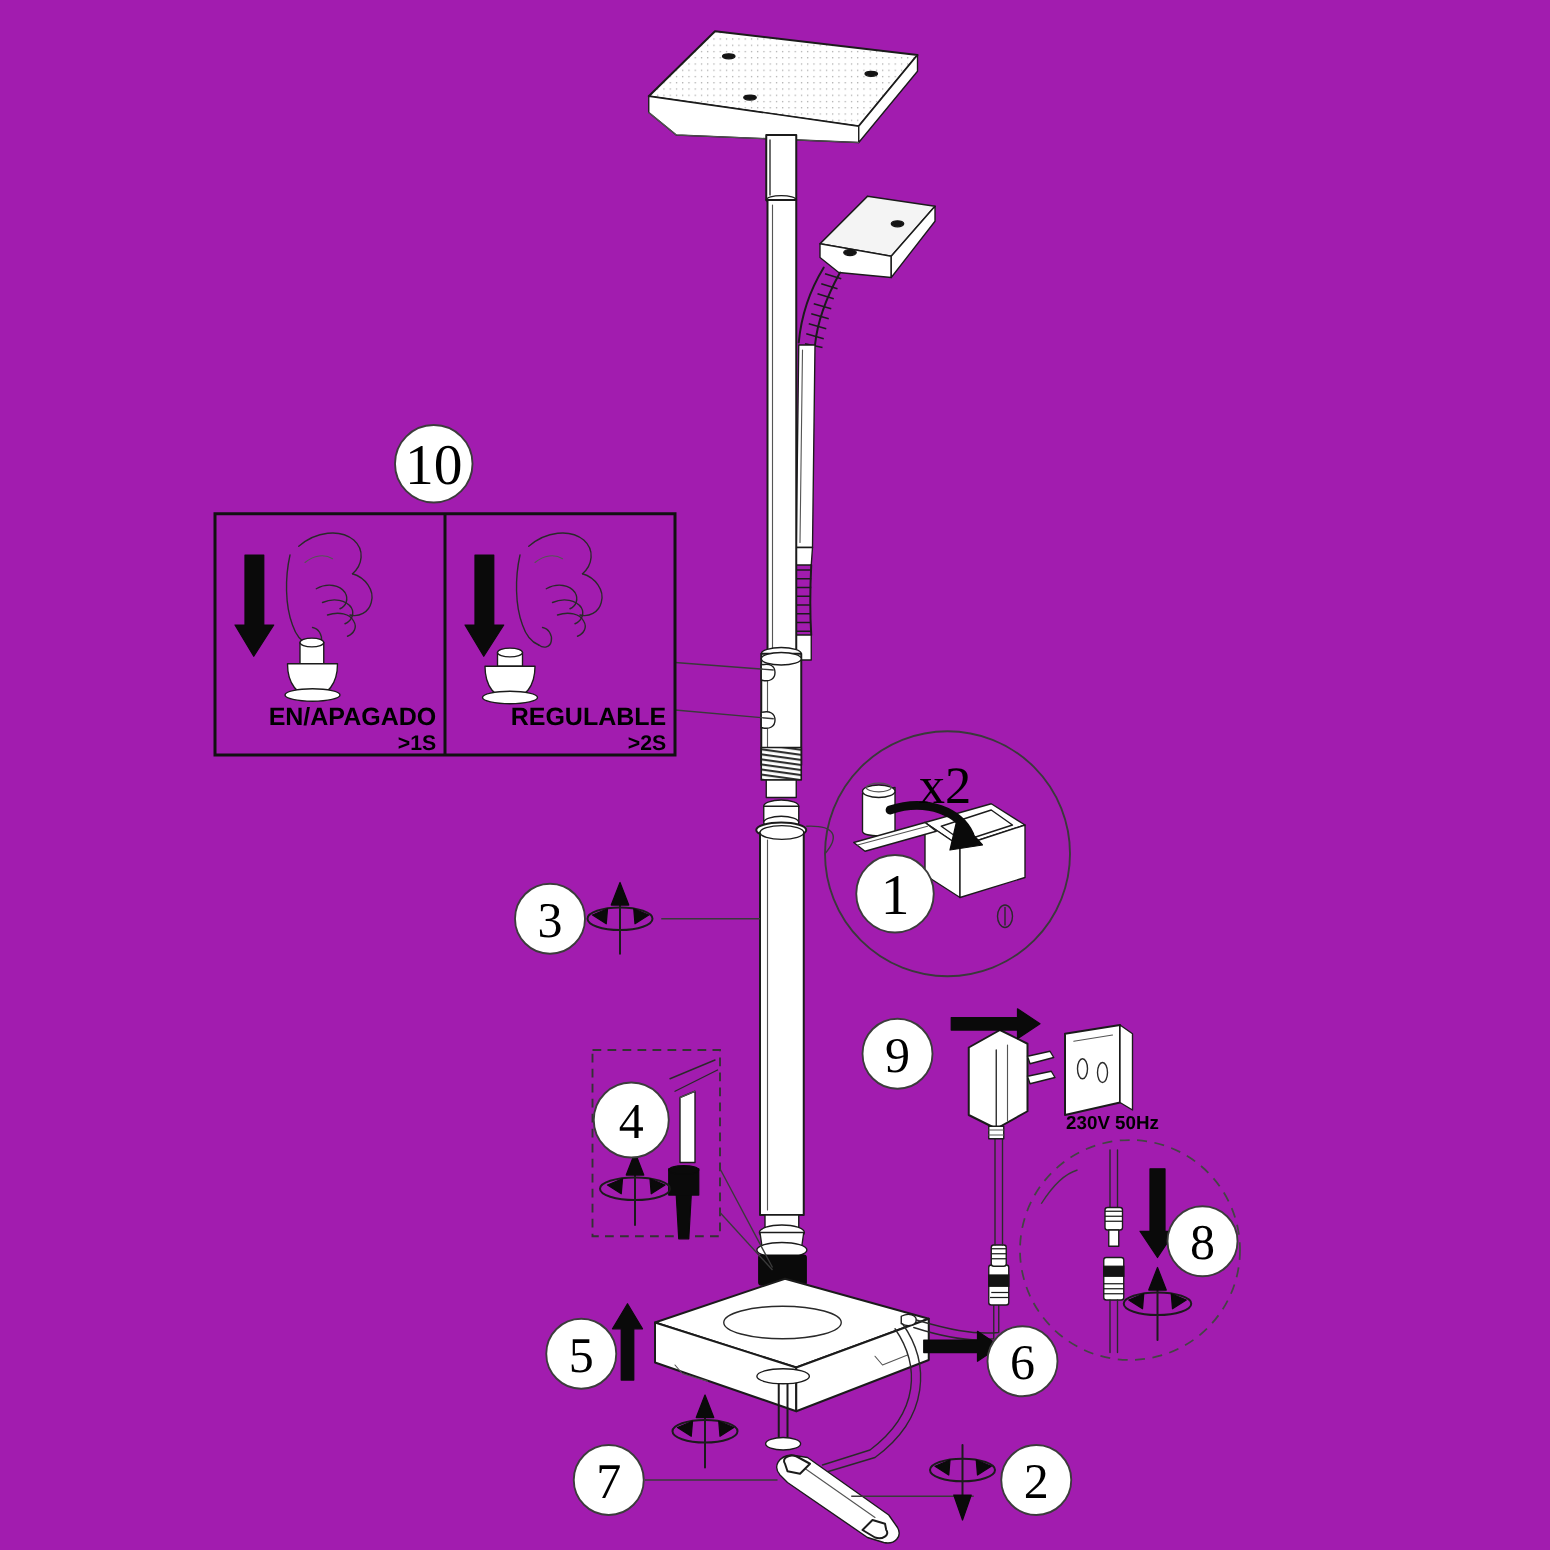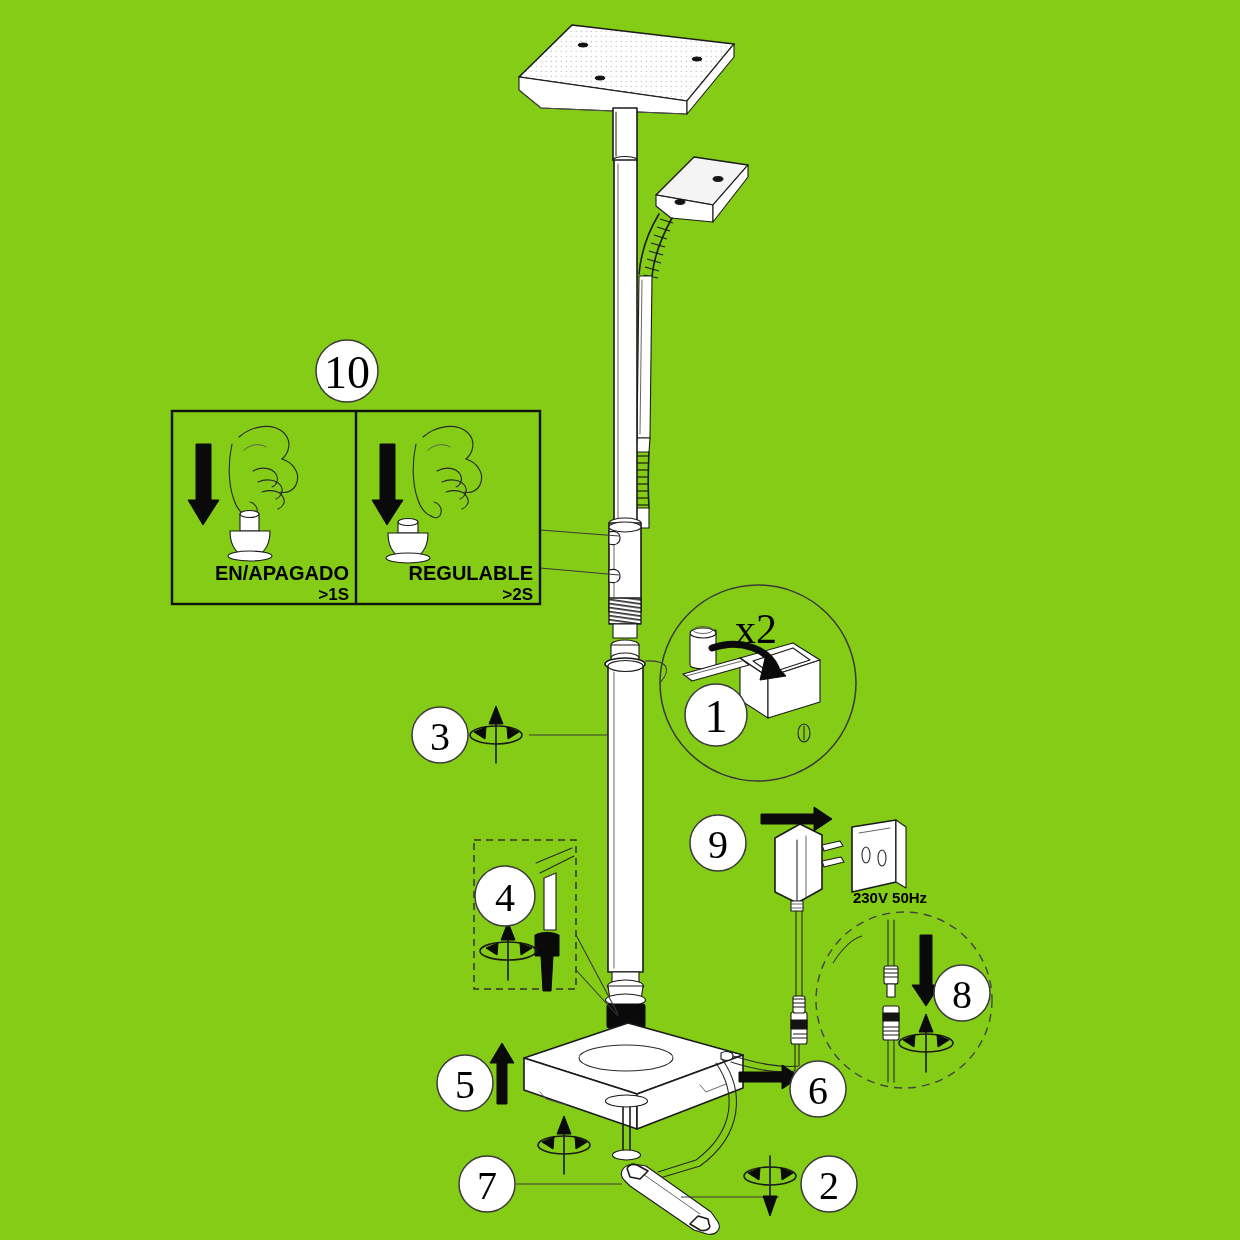--- a/index.html
+++ b/index.html
@@ -9,21 +9,21 @@
     background: #ffffff;
   }
   body {
     font-family: "Liberation Sans", sans-serif;
     color: #000000;
   }
   #sheet {
     position: relative;
     width: 1240px;
     height: 1240px;
-    background: #84cc16;
+    background: #a21caf;
     overflow: hidden;
   }
   #sheet svg.layer {
     position: absolute;
     left: 0;
     top: 0;
     width: 1240px;
     height: 1240px;
     overflow: visible;
   }

